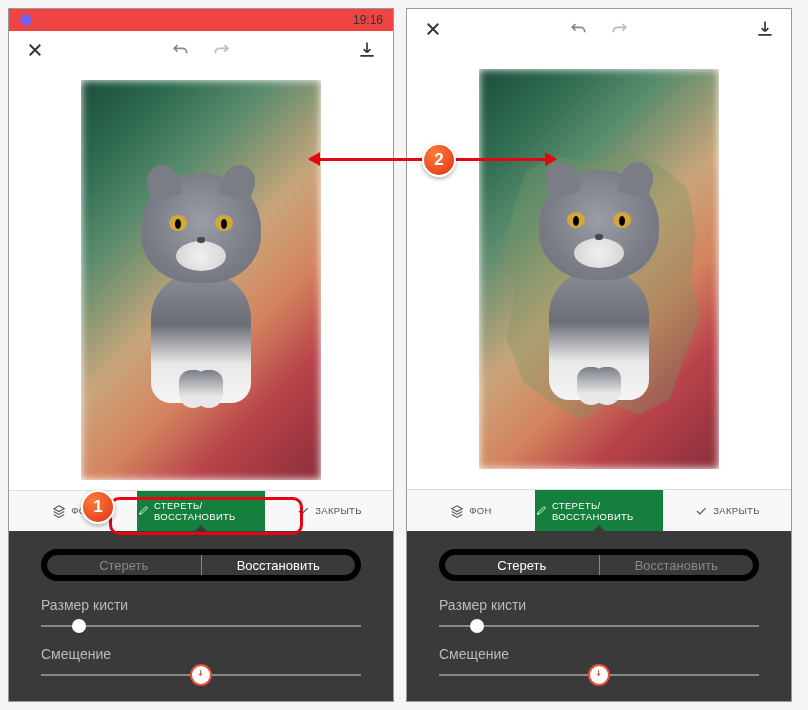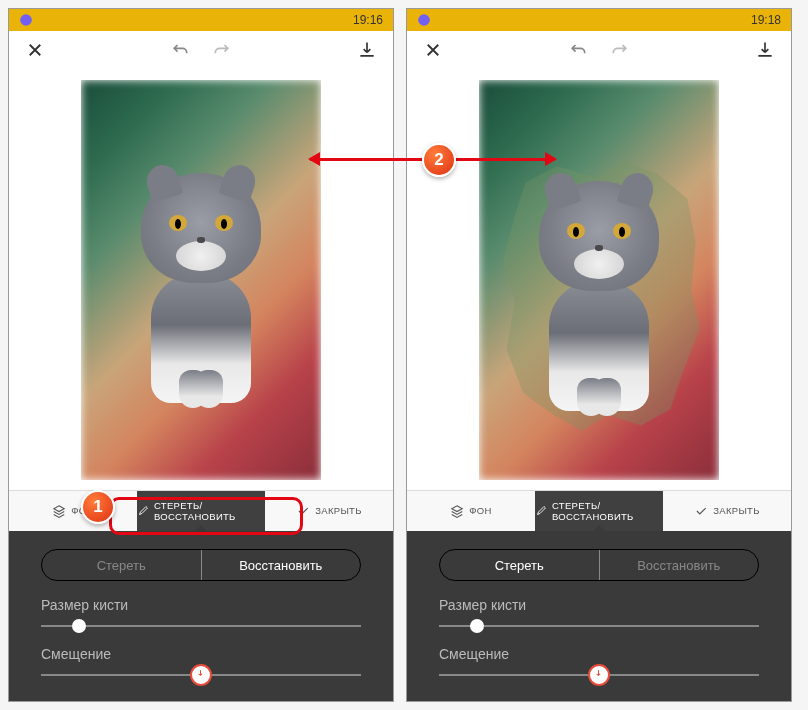--- a/index.html
+++ b/index.html
@@ -26,21 +26,21 @@
       position: relative;
     }
     .statusbar {
       height: 22px;
       display: flex;
       align-items: center;
       justify-content: flex-end;
       padding: 0 10px;
       font-size: 12px;
       color: #333;
-      background: #eab308;
+      background: #ef4444;
     }
     .statusbar .left-icon {
       position: absolute;
       left: 10px;
       width: 14px;
       height: 14px;
     }
     .topbar {
       height: 40px;
       display: flex;
@@ -195,21 +195,21 @@
       justify-content: center;
       gap: 5px;
       font-size: 9.5px;
       font-weight: 500;
       color: #555;
       letter-spacing: 0.3px;
       cursor: pointer;
       position: relative;
     }
     .tab.active {
-      background: #404040;
+      background: #15803d;
       color: #fff;
     }
     .tab.active::after {
       content: '';
       position: absolute;
       bottom: 0;
       left: 50%;
       transform: translateX(-50%);
       width: 0;
       height: 0;
@@ -221,21 +221,21 @@
       width: 14px;
       height: 14px;
     }
     .controls {
       background: #3a3a3a;
       padding: 18px 32px 24px;
       height: 170px;
     }
     .toggle {
       display: flex;
-      border: 1px solid #000000;
+      border: 6px solid #000000;
       border-radius: 18px;
       overflow: hidden;
       height: 32px;
       margin-bottom: 16px;
     }
     .toggle-btn {
       flex: 1;
       display: flex;
       align-items: center;
       justify-content: center;
@@ -443,28 +443,20 @@
             <svg viewBox="0 0 24 24" width="12" height="12" fill="#e74c3c">
                 <path d="M10 3a1 1 0 012 0v7l1-1a1 1 0 011.4 1.4L11 14l-4-3a1 1 0 011.4-1.4L10 11V3z"></path>
               </svg>
           </div>
         </div>
       </div>
     </div>
   </div>
 
   <div class="screen screen2">
-    <div class="statusbar">
-      <span class="left-icon">
-        <svg viewBox="0 0 24 24" fill="#7360f2">
-            <circle cx="12" cy="12" r="10"></circle>
-          </svg>
-      </span>
-      <span>19:18</span>
-    </div>
     <div class="topbar">
       <div class="icon-btn">
         <svg viewBox="0 0 24 24" width="18" height="18" stroke="#333" stroke-width="2.5" fill="none">
             <path d="M5 5l14 14M19 5L5 19"></path>
           </svg>
       </div>
       <div class="center">
         <div class="icon-btn">
           <svg viewBox="0 0 24 24" width="20" height="20" stroke="#888" stroke-width="2" fill="none">
               <path d="M9 14l-4-4 4-4M5 10h10a5 5 0 015 5v1"></path>

